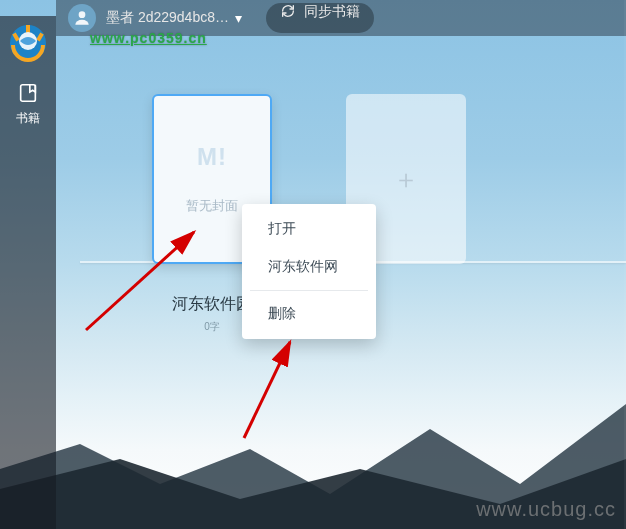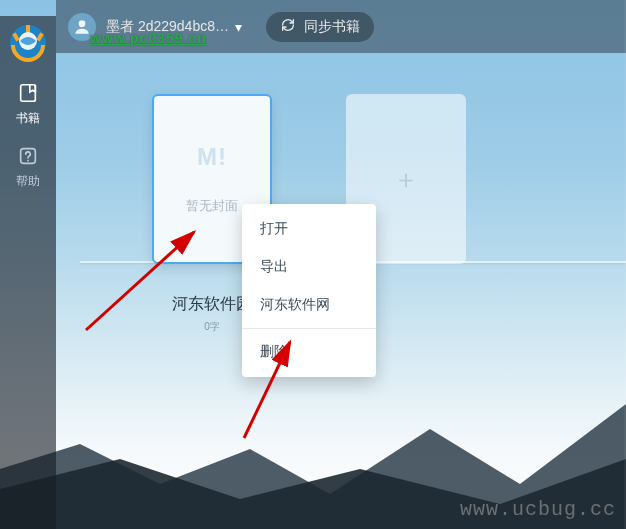--- a/index.html
+++ b/index.html
@@ -14,58 +14,58 @@
     }
     .sidebar {
       position: absolute; left: 0; top: 16px; width: 56px; height: 100%;
       background: rgba(22,27,35,0.60); display: flex; flex-direction: column; align-items: center; padding-top: 6px;
     }
     .sidebar-logo { width: 42px; height: 42px; border-radius: 50%; display: flex; align-items: center; justify-content: center; }
     .sidebar-item { width: 56px; margin-top: 18px; display: flex; flex-direction: column; align-items: center; color: #c0ccda; font-size: 12px; cursor: pointer; }
     .sidebar-item.active { color: #fff; }
     .sidebar-item .lbl { margin-top: 6px; }
     .topbar {
-      position: absolute; left: 56px; top: 0; right: 0; height: 53px; display: flex; align-items: center;
+      position: absolute; left: 56px; top: 0; right: 0; height: 36px; display: flex; align-items: center;
       background: rgba(22,27,35,0.42); color: #e6e6e6; padding-left: 12px;
     }
     .avatar { width: 28px; height: 28px; border-radius: 50%; background: #6ea4c6; display: flex; align-items: center; justify-content: center; color: #fff; font-size: 12px; }
     .username { margin-left: 10px; font-size: 14px; display: flex; align-items: center; }
     .chev { margin-left: 6px; color: #fff; }
     .sync-btn {
       margin-left: 24px; height: 30px; padding: 0 14px; border-radius: 15px; background: rgba(0,0,0,0.30);
-      display: flex; align-items: center; color: #eaeaea; font-size: 14px; cursor: pointer;
+      display: flex; align-items: flex-start; color: #eaeaea; font-size: 14px; cursor: pointer;
     }
     .sync-btn .ic { margin-right: 8px; }
     .watermark1 { position: absolute; left: 64px; top: 6px; font-size: 20px; font-weight: bold; letter-spacing: 2px;
       color: rgba(127,146,107,0.55); pointer-events: none; }
     .watermark2 { position: absolute; left: 90px; top: 30px; font-size: 14px; font-weight: bold; letter-spacing: 1px;
       color: #2aa74a; pointer-events: none; text-shadow: 0 0 2px rgba(0,0,0,0.35); text-decoration: underline;}
     .watermark3 { position: absolute; right: 10px; bottom: 8px; font-size: 20px; letter-spacing: 1px;
-      color: rgba(140,140,140,0.70); pointer-events: none; font-family: Liberation Mono, monospace; }
+      color: rgba(140,140,140,0.70); pointer-events: none; font-family: Liberation Sans, sans-serif; }
     .content { position: absolute; left: 56px; top: 46px; right: 0; bottom: 0; }
     .shelf-line { position: absolute; left: 24px; right: 0; top: 215px; height: 2px; background: rgba(255,255,255,0.60); box-shadow: 0 1px 2px rgba(0,0,0,0.08); }
     .book-card {
       position: absolute; left: 96px; top: 48px; width: 120px; height: 170px; border-radius: 6px;
       background: #f4f9fc; border: 2px solid #4ea9f5; box-shadow: 0 4px 12px rgba(0,0,0,0.12);
       display: flex; flex-direction: column; align-items: center; justify-content: center; color: #b0c3d0;
       cursor: pointer;
     }
     .book-card .logo-m { color: #cfe1ee; font-size: 24px; font-weight: bold; letter-spacing: 1px; }
     .book-card .nocover { margin-top: 26px; font-size: 13px; color: #a8b9c6; }
     .add-card {
       position: absolute; left: 290px; top: 48px; width: 120px; height: 170px; border-radius: 6px;
       background: rgba(255,255,255,0.55); display: flex; align-items: center; justify-content: center;
       color: #c4d3de; cursor: pointer;
     }
     .add-card .plus { font-size: 26px; font-weight: 300; color: #b9cad6; }
     .book-title { position: absolute; left: 96px; top: 248px; width: 120px; text-align: center; font-size: 16px; color: #2a3a44; }
     .book-sub { position: absolute; left: 96px; top: 274px; width: 120px; text-align: center; font-size: 10px; color: #7f98a6; }
     .context-menu {
       position: absolute; left: 186px; top: 158px; width: 134px; background: #fff; border-radius: 4px;
-      box-shadow: 0 6px 18px rgba(0,0,0,0.20); padding: 6px 0; z-index: 30;
+      box-shadow: 0 6px 18px rgba(0,0,0,0.20); padding: 6px 8px; z-index: 30;
     }
     .menu-item { height: 38px; display: flex; align-items: center; padding: 0 18px; font-size: 14px; color: #3d4b56; cursor: pointer; }
     .menu-divider { height: 1px; background: #e6e9ec; margin: 4px 0; }
     .arrows { position: absolute; left:0; top:0; pointer-events:none; z-index: 40; }
     .wmstripe { position:absolute; top:0; bottom:0; right:0; width:2px; background: rgba(255,255,255,0.05);}
   </style>
 </head>
 <body>
 
 <div class="app">
@@ -86,28 +86,20 @@
         <ellipse cx="20" cy="18" rx="9" ry="9" fill="#e8f3fa"></ellipse>
         <path d="M12 18 Q20 10 28 18 Q20 26 12 18" fill="#4fa3dd"></path>
       </svg>
     </div>
     <div class="sidebar-item active">
       <svg width="22" height="22" viewBox="0 0 24 24">
         <rect x="4" y="3" width="16" height="18" rx="2" fill="none" stroke="#ffffff" stroke-width="1.8"></rect>
         <polyline points="14,3 14,11 17,9 20,11 20,3" fill="none" stroke="#ffffff" stroke-width="1.8"></polyline>
       </svg>
       <div class="lbl">书籍</div>
-    </div>
-    <div class="sidebar-item">
-      <svg width="22" height="22" viewBox="0 0 24 24">
-        <rect x="4" y="4" width="16" height="16" rx="3" fill="none" stroke="#c0ccda" stroke-width="1.8"></rect>
-        <path d="M9.5 10 a2.5 2.5 0 1 1 3.5 2.3 c-1 .5 -1 1.2 -1 1.9" fill="none" stroke="#c0ccda" stroke-width="1.8" stroke-linecap="round"></path>
-        <circle cx="12" cy="17" r="1" fill="#c0ccda"></circle>
-      </svg>
-      <div class="lbl">帮助</div>
     </div>
   </div>
 
   <div class="topbar">
     <div class="avatar">
       <svg width="20" height="20" viewBox="0 0 24 24">
         <circle cx="12" cy="8" r="4" fill="#fff" opacity="0.9"></circle>
         <path d="M4 20 a8 6 0 0 1 16 0" fill="#fff" opacity="0.9"></path>
       </svg>
     </div>
@@ -138,21 +130,20 @@
 
     <div class="add-card">
       <div class="plus">＋</div>
     </div>
 
     <div class="book-title">河东软件园</div>
     <div class="book-sub">0字</div>
 
     <div class="context-menu">
       <div class="menu-item">打开</div>
-      <div class="menu-item">导出</div>
       <div class="menu-item">河东软件网</div>
       <div class="menu-divider"></div>
       <div class="menu-item">删除</div>
     </div>
   </div>
 
   <svg class="arrows" width="626" height="529">
     <defs>
       <marker id="ah" markerWidth="10" markerHeight="10" refX="8" refY="3" orient="auto">
         <path d="M0,0 L9,3 L0,6 Z" fill="#d40000"></path>

